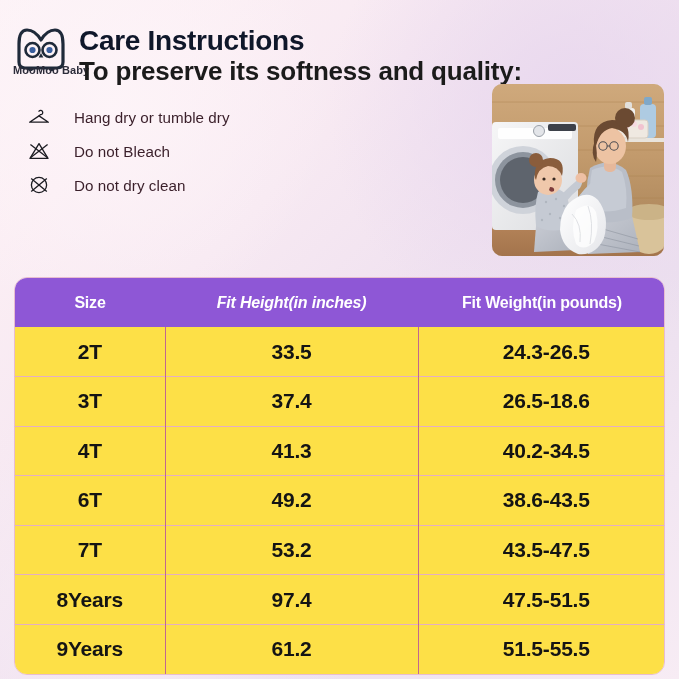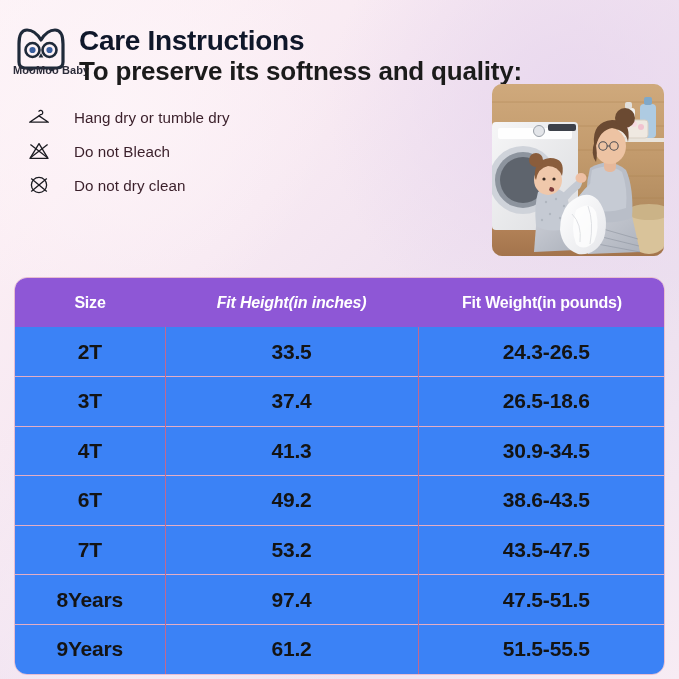--- a/index.html
+++ b/index.html
@@ -176,21 +176,21 @@
   }
 
   .size-table tbody td {
     border-top: 1.3px solid #e4aec4;
     border-right: 1.3px solid #c2678f;
     text-align: center;
     font-size: 21px;
     font-weight: bold;
     color: #141414;
     height: 43.6px;
-    background: #3b82f6;
+    background: #fde047;
     letter-spacing: -0.2px;
   }
 
   .size-table tbody td:last-child {
     border-right: none;
     padding-left: 8px;
   }
 
   .size-table tbody tr:first-child td {
     border-top: none;
@@ -405,21 +405,21 @@
         <td>24.3-26.5</td>
       </tr>
       <tr>
         <td>3T</td>
         <td>37.4</td>
         <td>26.5-18.6</td>
       </tr>
       <tr>
         <td>4T</td>
         <td>41.3</td>
-        <td>30.9-34.5</td>
+        <td>40.2-34.5</td>
       </tr>
       <tr>
         <td>6T</td>
         <td>49.2</td>
         <td>38.6-43.5</td>
       </tr>
       <tr>
         <td>7T</td>
         <td>53.2</td>
         <td>43.5-47.5</td>

